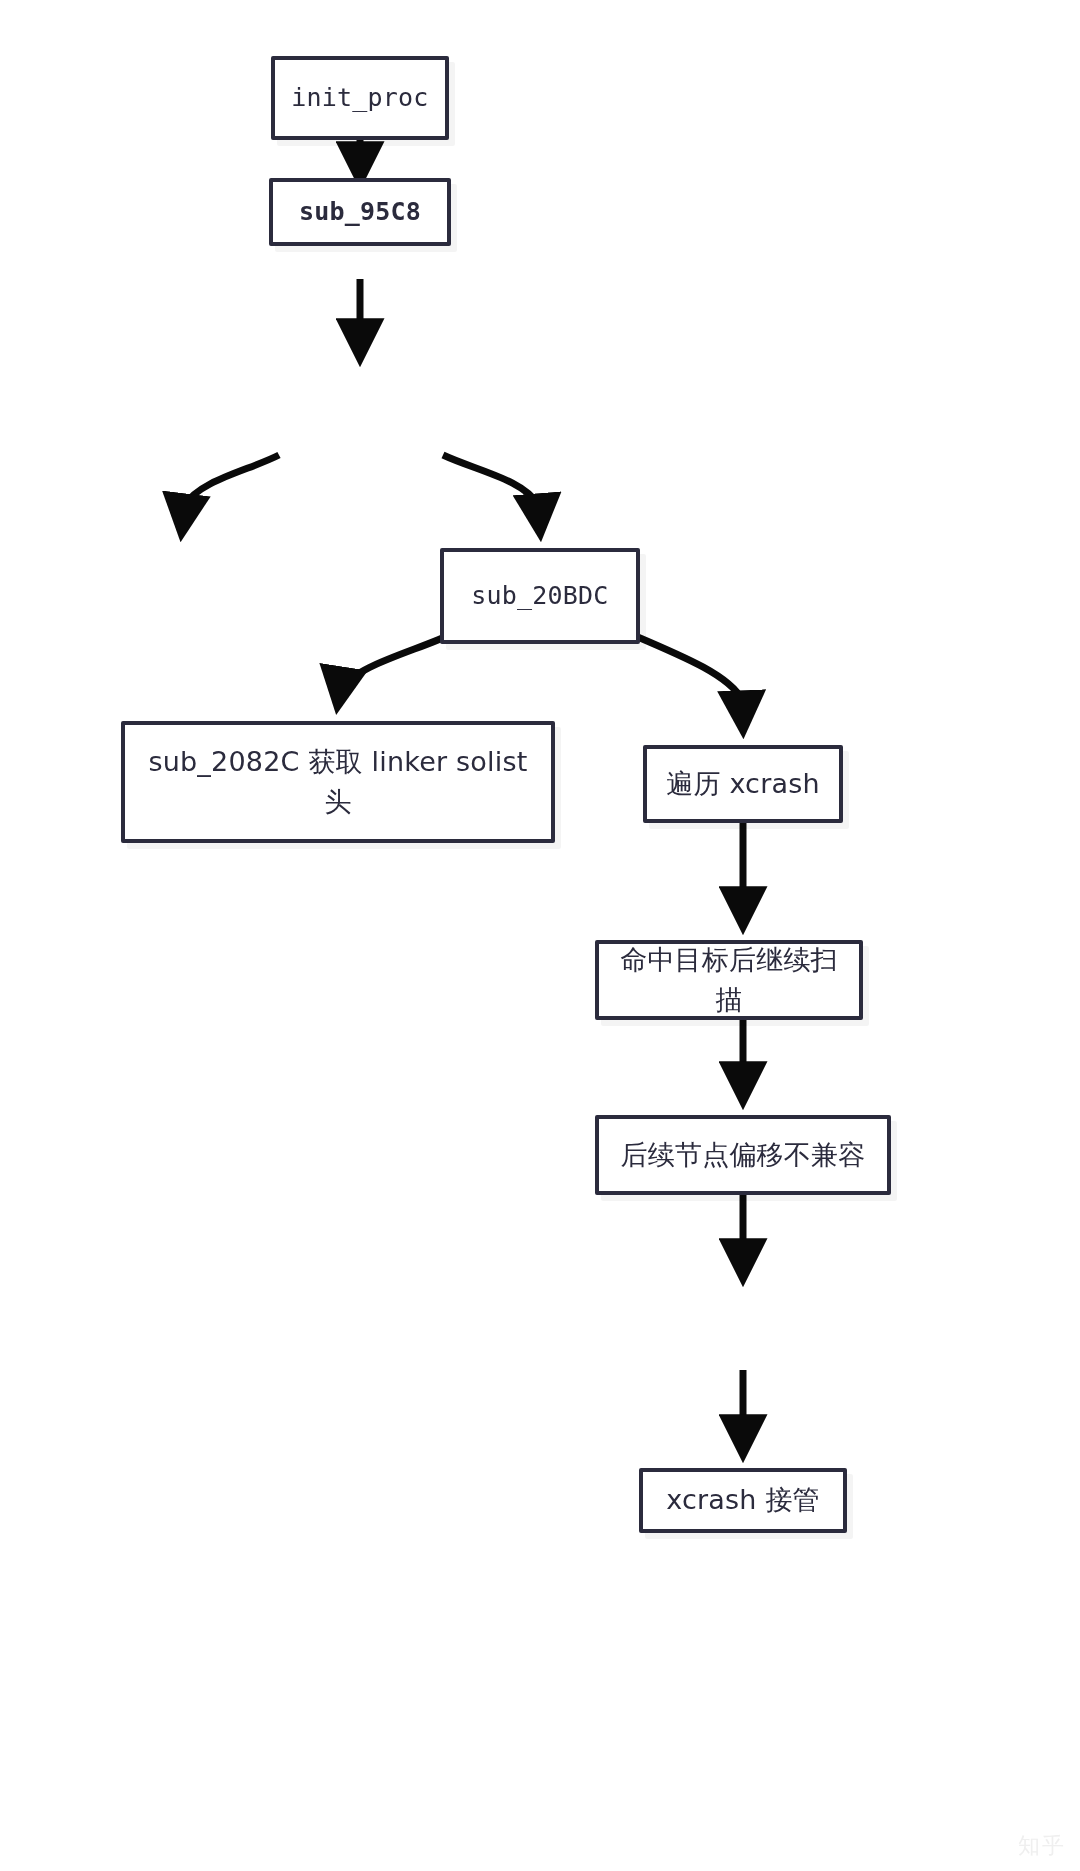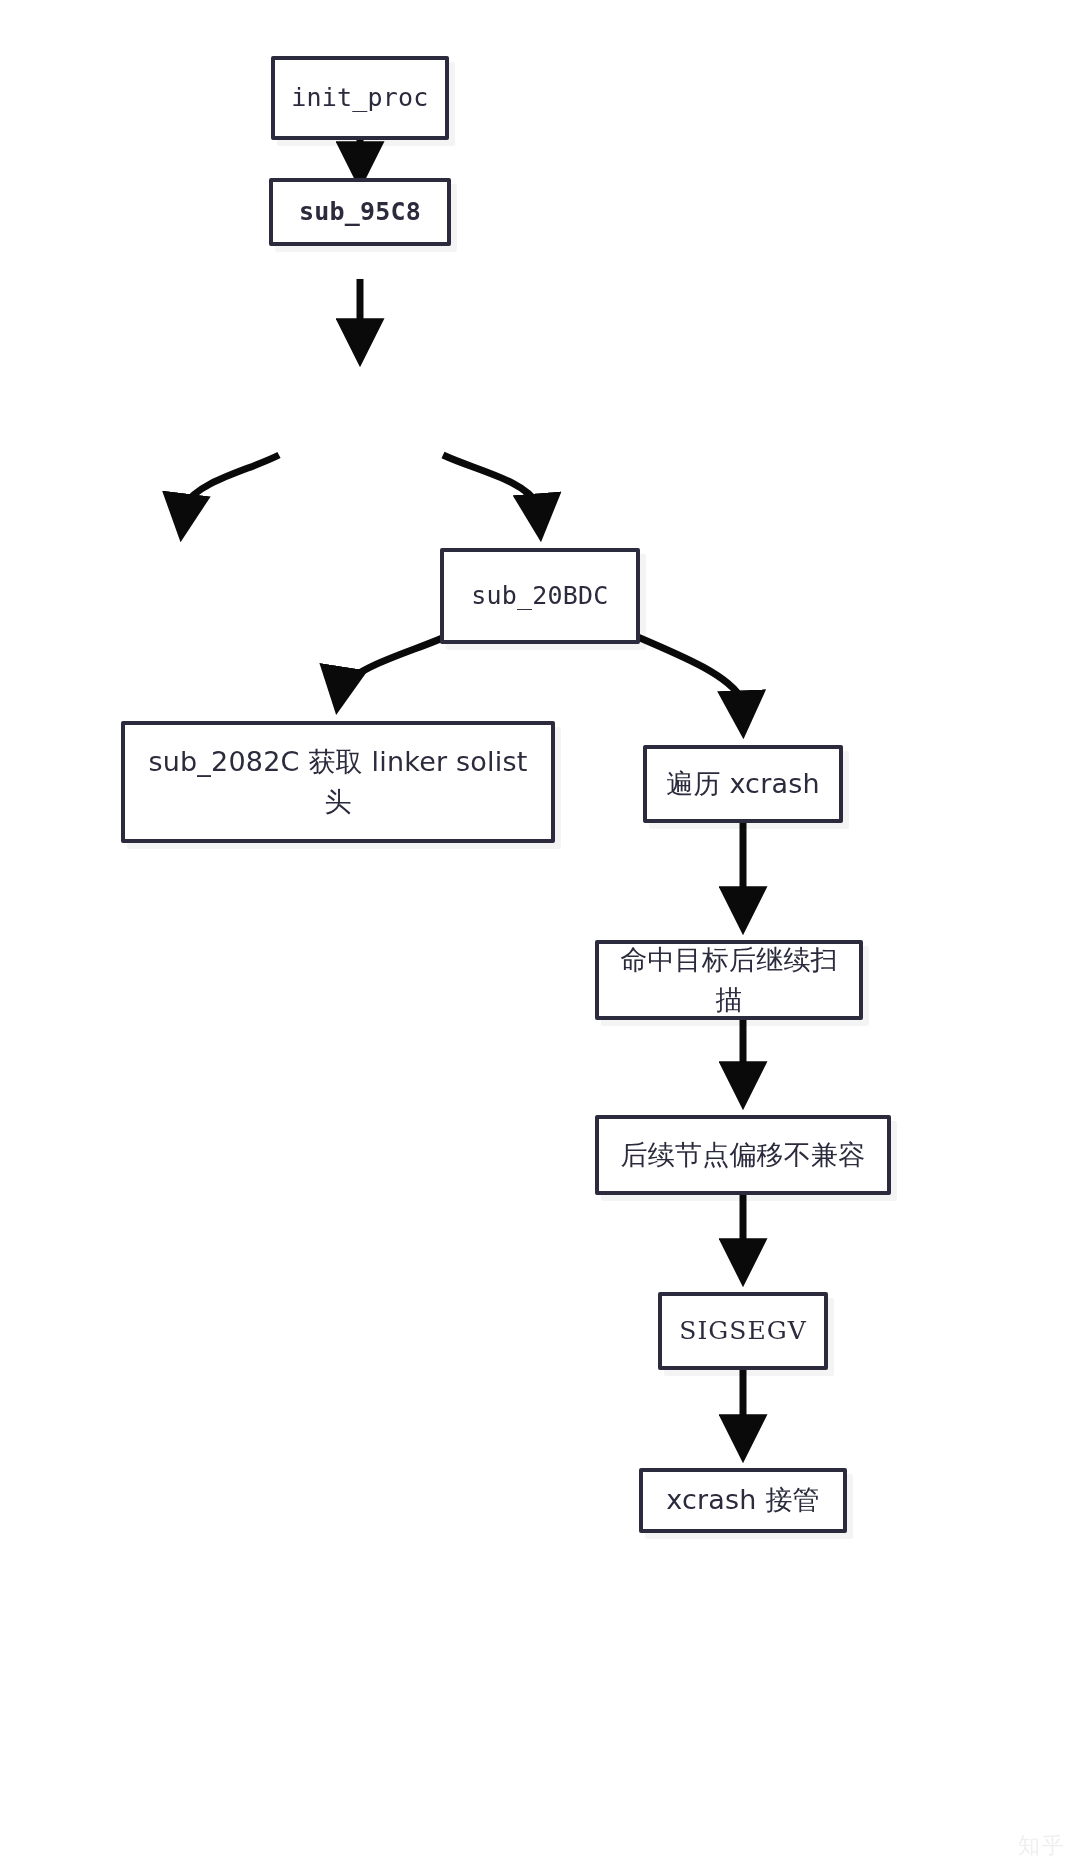--- a/index.html
+++ b/index.html
@@ -106,19 +106,18 @@
   <div class="node mono" style="left:440px; top:548px; width:200px; height:96px;">sub_20BDC</div>
 
   <div class="node" style="left:121px; top:721px; width:434px; height:122px;text-align:center;">sub_2082C 获取 linker solist 头</div>
 
   <div class="node" style="left:643px; top:745px; width:200px; height:78px;">遍历 xcrash</div>
 
   <div class="node" style="left:595px; top:940px; width:268px; height:80px;">命中目标后继续扫描</div>
 
   <div class="node" style="left:595px; top:1115px; width:296px; height:80px;">后续节点偏移不兼容</div>
 
-  <div class="node serif-mono" style="left:658px; top:1292px; width:170px; height:78px;">SIGSEGV</div>
 
   <div class="node" style="left:639px; top:1468px; width:208px; height:65px;">xcrash 接管</div>
 
   <div class="watermark">知乎</div>
 
 </div>
 
 </body></html>

